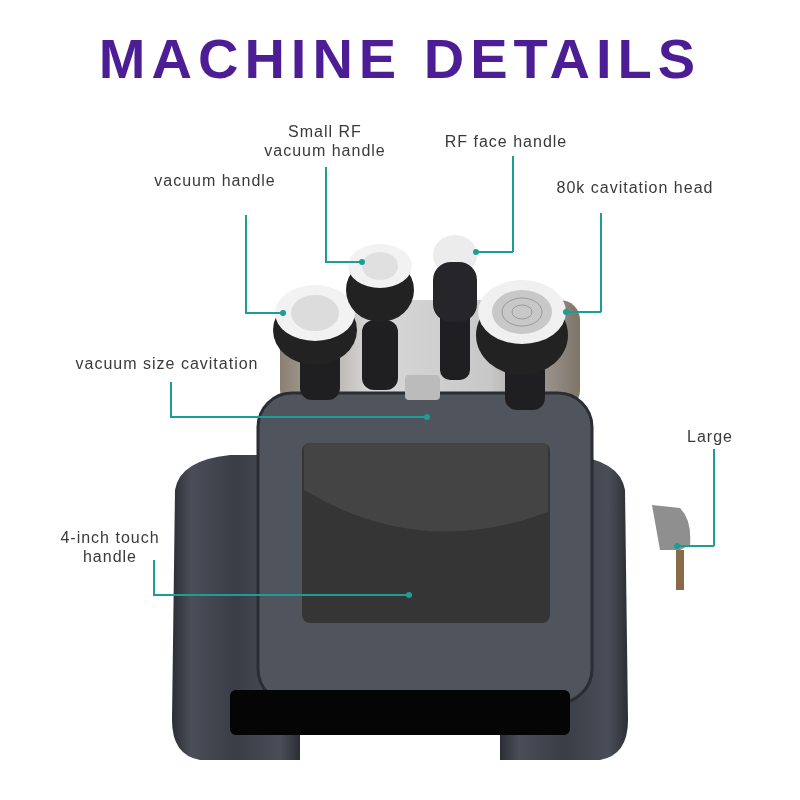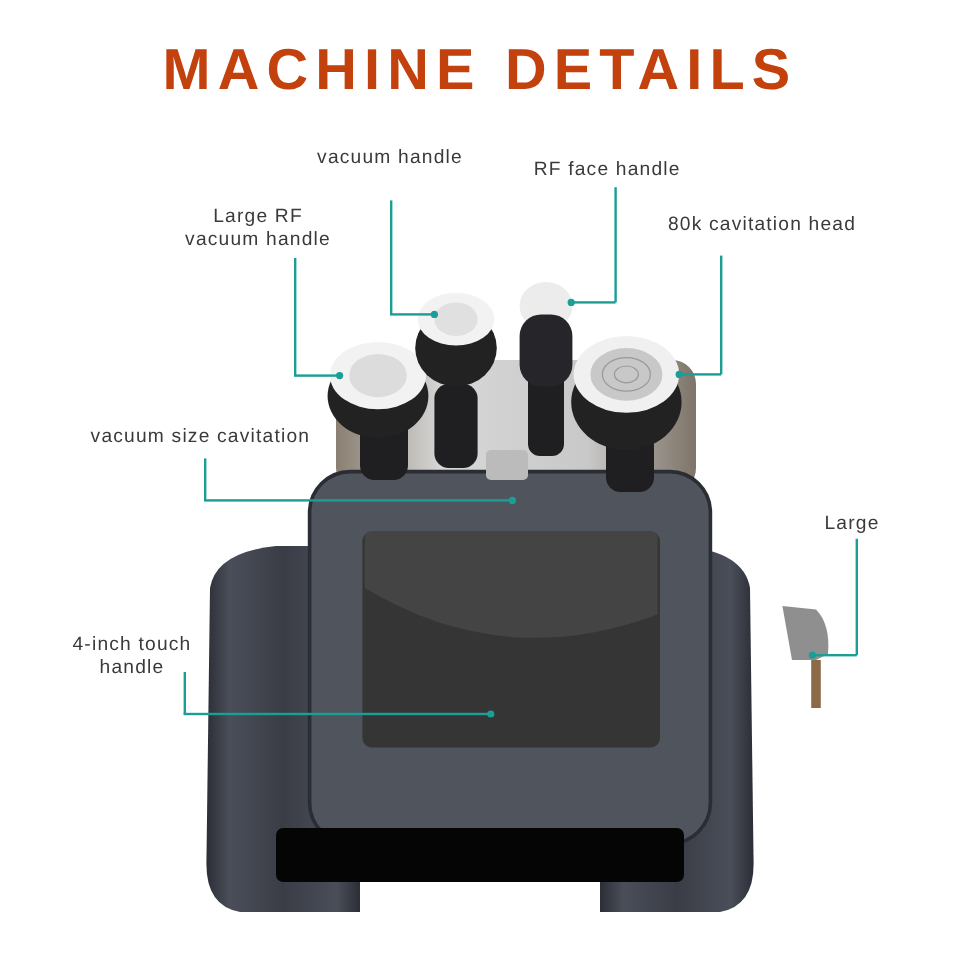--- a/index.html
+++ b/index.html
@@ -1,17 +1,17 @@
 <!DOCTYPE html>
 <html><head>
 <meta charset="utf-8">
 <style>
   html,body{margin:0;padding:0;background:#fff;}
   body{width:800px;height:800px;position:relative;overflow:hidden;font-family:"Liberation Sans",sans-serif;}
-  .title{position:absolute;left:0;top:24px;width:800px;text-align:center;font-family:"Liberation Sans",sans-serif;font-weight:700;font-size:48px;letter-spacing:6px;color:#c2410c;line-height:70px;}
+  .title{position:absolute;left:0;top:24px;width:800px;text-align:center;font-family:"Liberation Sans",sans-serif;font-weight:700;font-size:56px;letter-spacing:6px;color:#4c1d95;line-height:70px;}
   .label{position:absolute;color:#3a3a3a;font-size:16px;letter-spacing:1px;line-height:19px;text-align:center;white-space:nowrap;}
   .ln{position:absolute;background:#1a9e96;}
   .dot{position:absolute;width:6px;height:6px;border-radius:50%;background:#1a9e96;}
   svg.machine{position:absolute;left:0;top:0;}
 </style>
 </head>
 <body>
 
 <div class="title">MACHINE DETAILS</div>
 
@@ -97,27 +97,27 @@
 
 <div class="ln" style="left:153px;top:560px;width:1.5px;height:35px"></div>
 <div class="ln" style="left:153px;top:594px;width:256px;height:1.5px"></div>
 <div class="dot" style="left:406px;top:592px"></div>
 
 <div class="ln" style="left:713px;top:449px;width:1.5px;height:97px"></div>
 <div class="ln" style="left:676px;top:545px;width:38px;height:1.5px"></div>
 <div class="dot" style="left:674px;top:543px"></div>
 
 <div class="label" style="left:245px;top:122px;width:160px">
+  <div>Small RF</div>
   <div>vacuum handle</div>
 </div>
 <div class="label" style="left:426px;top:132px;width:160px">
   <div>RF face handle</div>
 </div>
 <div class="label" style="left:135px;top:171px;width:160px">
-  <div>Large RF</div>
   <div>vacuum handle</div>
 </div>
 <div class="label" style="left:540px;top:178px;width:190px">
   <div>80k cavitation head</div>
 </div>
 <div class="label" style="left:62px;top:354px;width:210px">
   <div>vacuum size cavitation</div>
 </div>
 <div class="label" style="left:675px;top:427px;width:70px">
   <div>Large</div>

